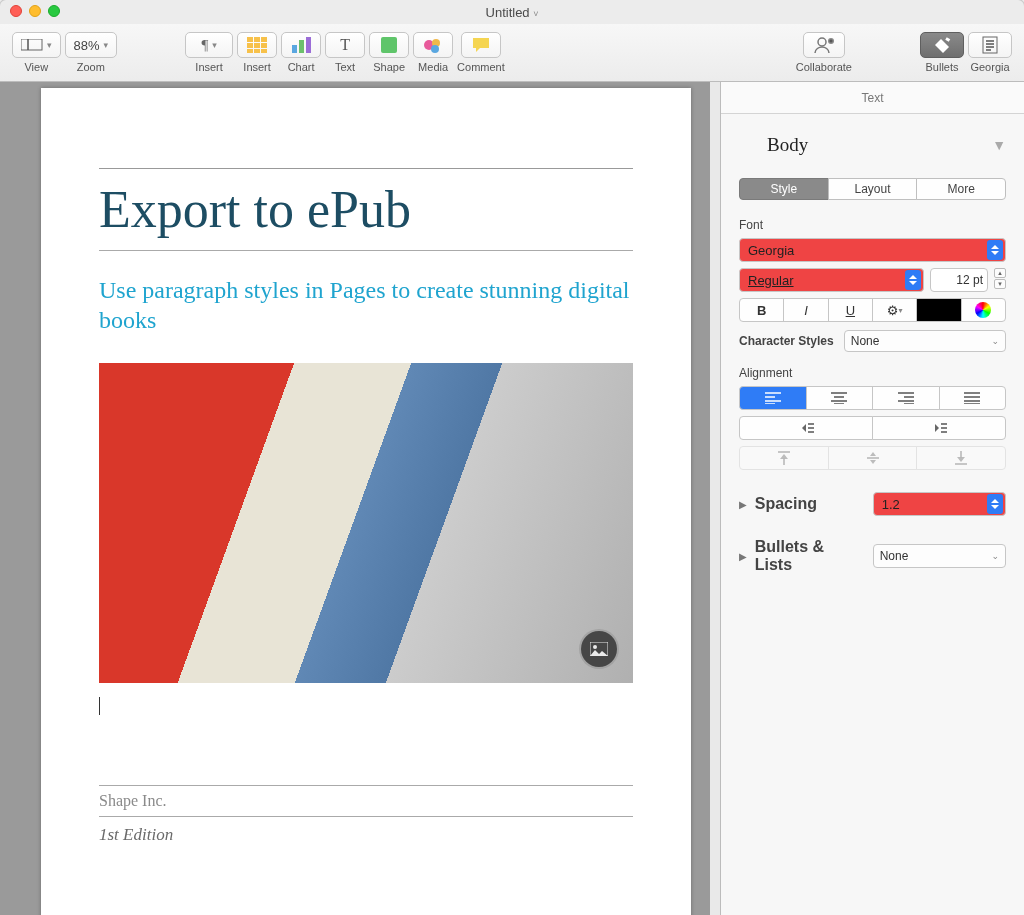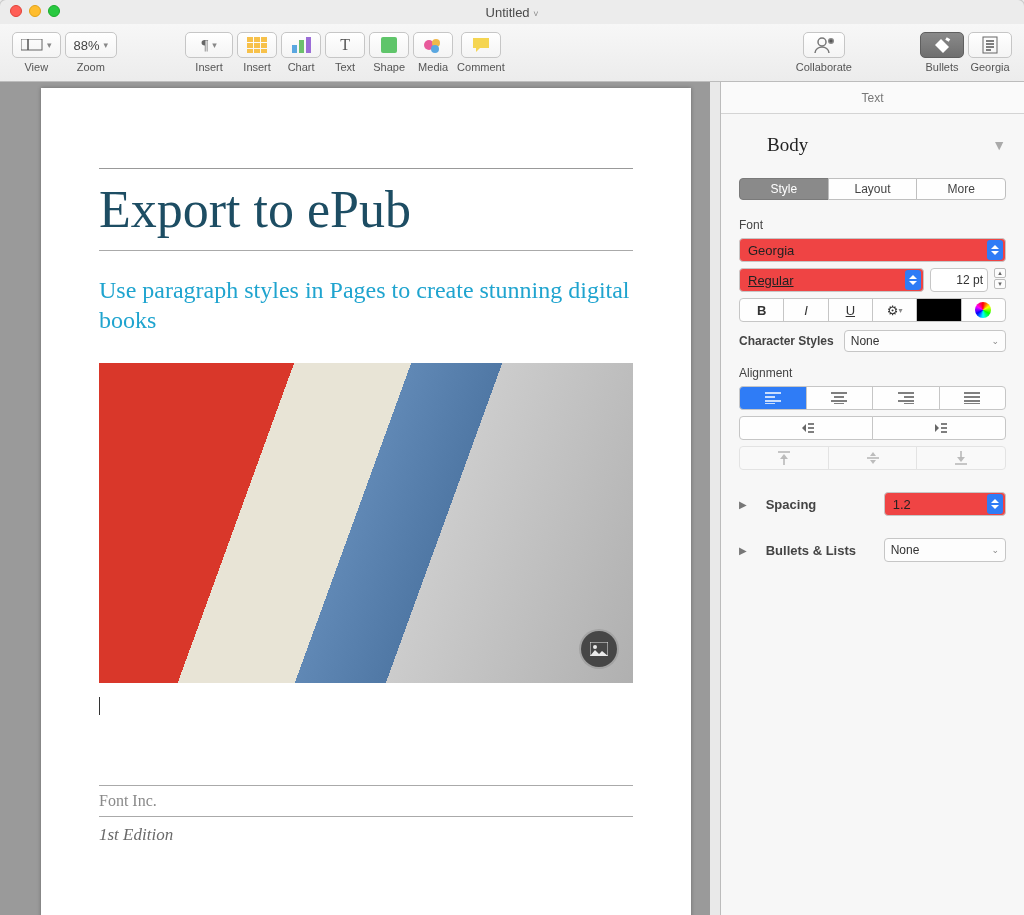--- a/index.html
+++ b/index.html
@@ -311,21 +311,21 @@
 .ab {
   flex:1; height:24px; border:1px solid #c6c6c6; background:#fefefe;
   margin-left:-1px; display:flex; align-items:center; justify-content:center;
 }
 .ab:first-child { border-radius: 4px 0 0 4px; margin-left:0; }
 .ab:last-child { border-radius: 0 4px 4px 0; }
 .ab.active { background: #2f7cf6; }
 .ab.active svg line { stroke: white; }
 .disclosure-row { display:flex; align-items:center; gap:8px; margin-top:22px; }
 .disclosure-row .tri { color:#777; font-size:10px; }
-.disclosure-row .dl { font-size:13px; font-weight:600; color:#444; flex:0 0 110px;margin-left:11px; }
+.disclosure-row .dl { font-size:16px; font-weight:600; color:#444; flex:0 0 110px; }
 .chev { color:#888; font-size:9px; }
 
 
 svg line { stroke:#555; stroke-width:1.5; }
 </style>
 </head>
 <body>
 
 <div class="window">
 
@@ -476,21 +476,21 @@
         <div class="photo">
           <div class="photo-icon">
             <svg width="18" height="14">
               <rect x="0" y="0" width="18" height="14" fill="none" stroke="#eaeaea"></rect>
               <circle cx="5" cy="5" r="2"></circle>
               <path d="M0 14l5-6 4 4 3-3 6 5z"></path>
             </svg>
           </div>
         </div>
         <div style="height:2px;border-left:1px solid #333;margin-top:14px;height:18px;width:1px"></div>
-        <div class="company">Font Inc.</div>
+        <div class="company">Shape Inc.</div>
         <div class="edition">1st Edition</div>
       </div>
       <div class="canvas-scroll"></div>
     </div>
 
     <div class="inspector">
       <div class="insp-header">Text</div>
       <div class="insp-body">
         <div class="para-style">
           <span class="para-style-name">Body</span>

